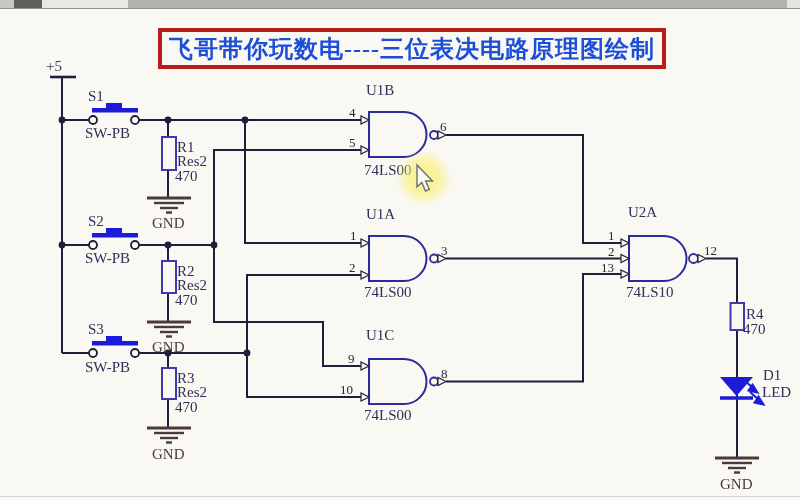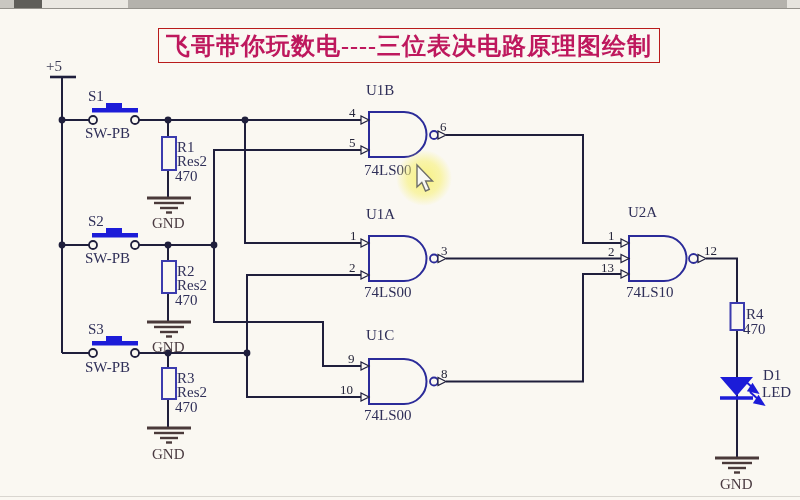--- a/index.html
+++ b/index.html
@@ -14,23 +14,23 @@
   .topbar{position:absolute;left:0;top:0;width:800px;height:9px;background:#b4b2ac;}
   .topbar .seg-a{position:absolute;left:0;top:0;width:14px;height:9px;background:#c9c7c1;}
   .topbar .seg-dark{position:absolute;left:14px;top:0;width:28px;height:9px;background:#5f5e59;}
   .topbar .seg-light{position:absolute;left:42px;top:0;width:86px;height:9px;background:#eae8e2;}
   .topbar .seg-right{position:absolute;left:787px;top:0;width:13px;height:9px;background:#e6e4de;}
   .topbar .edge{position:absolute;left:0;top:8px;width:800px;height:1px;background:#94928c;}
   .bottomline{position:absolute;left:0;top:496px;width:800px;height:1px;background:#d9d6d0;}
 
   .titlebox{
     position:absolute;left:158px;top:28px;width:500px;height:33px;
-    border:1px solid #b91c1c;
+    border:4px solid #b91c1c;
     display:flex;align-items:center;justify-content:center;
-    color:#be185d;font-size:24px;font-weight:bold;letter-spacing:1px;
+    color:#1d4ed8;font-size:24px;font-weight:bold;letter-spacing:1px;
     background:transparent;
   }
   svg text{font-family:"Liberation Serif","DejaVu Serif",serif;}
   .lbl{fill:#2f2f58;font-size:15px;}
   .pin{fill:#26263a;font-size:13px;}
   .gndtxt{fill:#493a40;font-size:15px;}
   .pwrtxt{fill:#3c3c55;font-size:15px;}
 </style>
 </head>
 <body>

